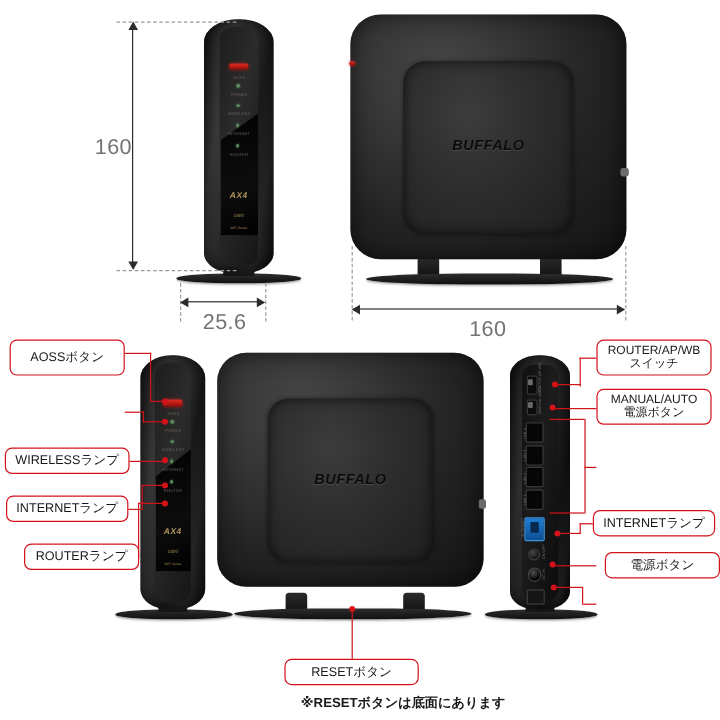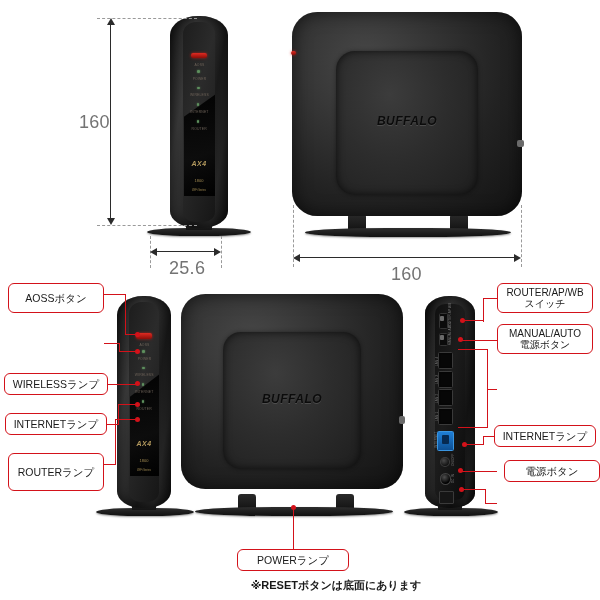--- a/index.html
+++ b/index.html
@@ -385,39 +385,39 @@
   <div class="callout" style="left:4px; top:373px; width:104px; height:22px;">WIRELESSランプ</div>
   <div class="lead h" style="left:108px; top:383.5px; width:29px;"></div>
   <div class="dot" style="left:135px; top:381px;"></div>
 
   <div class="callout" style="left:5px; top:413px; width:102px; height:22px;">INTERNETランプ</div>
   <div class="lead h" style="left:107px; top:423.5px; width:12px;"></div>
   <div class="lead v" style="left:118px; top:404px; height:20px;"></div>
   <div class="lead h" style="left:118px; top:404px; width:19px;"></div>
   <div class="dot" style="left:135px; top:401.5px;"></div>
 
-  <div class="callout" style="left:8px; top:453px; width:96px; height:38px;">ROUTERランプ</div>
+  <div class="callout" style="left:20px; top:453px; width:96px; height:22px;">ROUTERランプ</div>
   <div class="lead h" style="left:104px; top:463.5px; width:12px;"></div>
   <div class="lead v" style="left:115px; top:419px; height:45px;"></div>
   <div class="lead h" style="left:115px; top:419px; width:22px;"></div>
   <div class="dot" style="left:135px; top:416.5px;"></div>
 
   <div class="prod" style="left:181px; top:294px; width:222px; height:222px;">
     <div class="front-body"></div>
     <div class="front-panel"></div>
     <div class="buffalo-logo" style="top:44%; font-size:12px;">BUFFALO</div>
     <div class="switch-knob" style="left:98%; top:55%; width:3%; height:3.4%; border-radius:2px;"></div>
   </div>
   <div class="stand-leg" style="left:238px; top:494px; width:18px; height:15px;"></div>
   <div class="stand-leg" style="left:336px; top:494px; width:18px; height:15px;"></div>
   <div class="stand-base" style="left:195px; top:507px; width:198px; height:9px;"></div>
 
   <div class="dot" style="left:291px; top:505px;"></div>
   <div class="lead v" style="left:293px; top:508px; height:41px;"></div>
-  <div class="callout" style="left:237px; top:549px; width:112px; height:22px;">POWERランプ</div>
+  <div class="callout" style="left:237px; top:549px; width:112px; height:22px;">RESETボタン</div>
   <div class="note" style="top:578px;padding-left:36px;">※RESETボタンは底面にあります</div>
 
   <div class="prod" style="left:425px; top:296px; width:50px; height:212px;">
     <div class="rear-body"></div>
     <div class="rear-face"></div>
 
     <div class="switch-slot" style="left:27%; top:8%; width:14%; height:6.5%;"></div>
     <div class="switch-knob" style="left:29%; top:9.5%; width:9%; height:2.3%;"></div>
     <div class="port-cap" style="left:45%; top:15%;">ROUTER AP WB</div>
 

